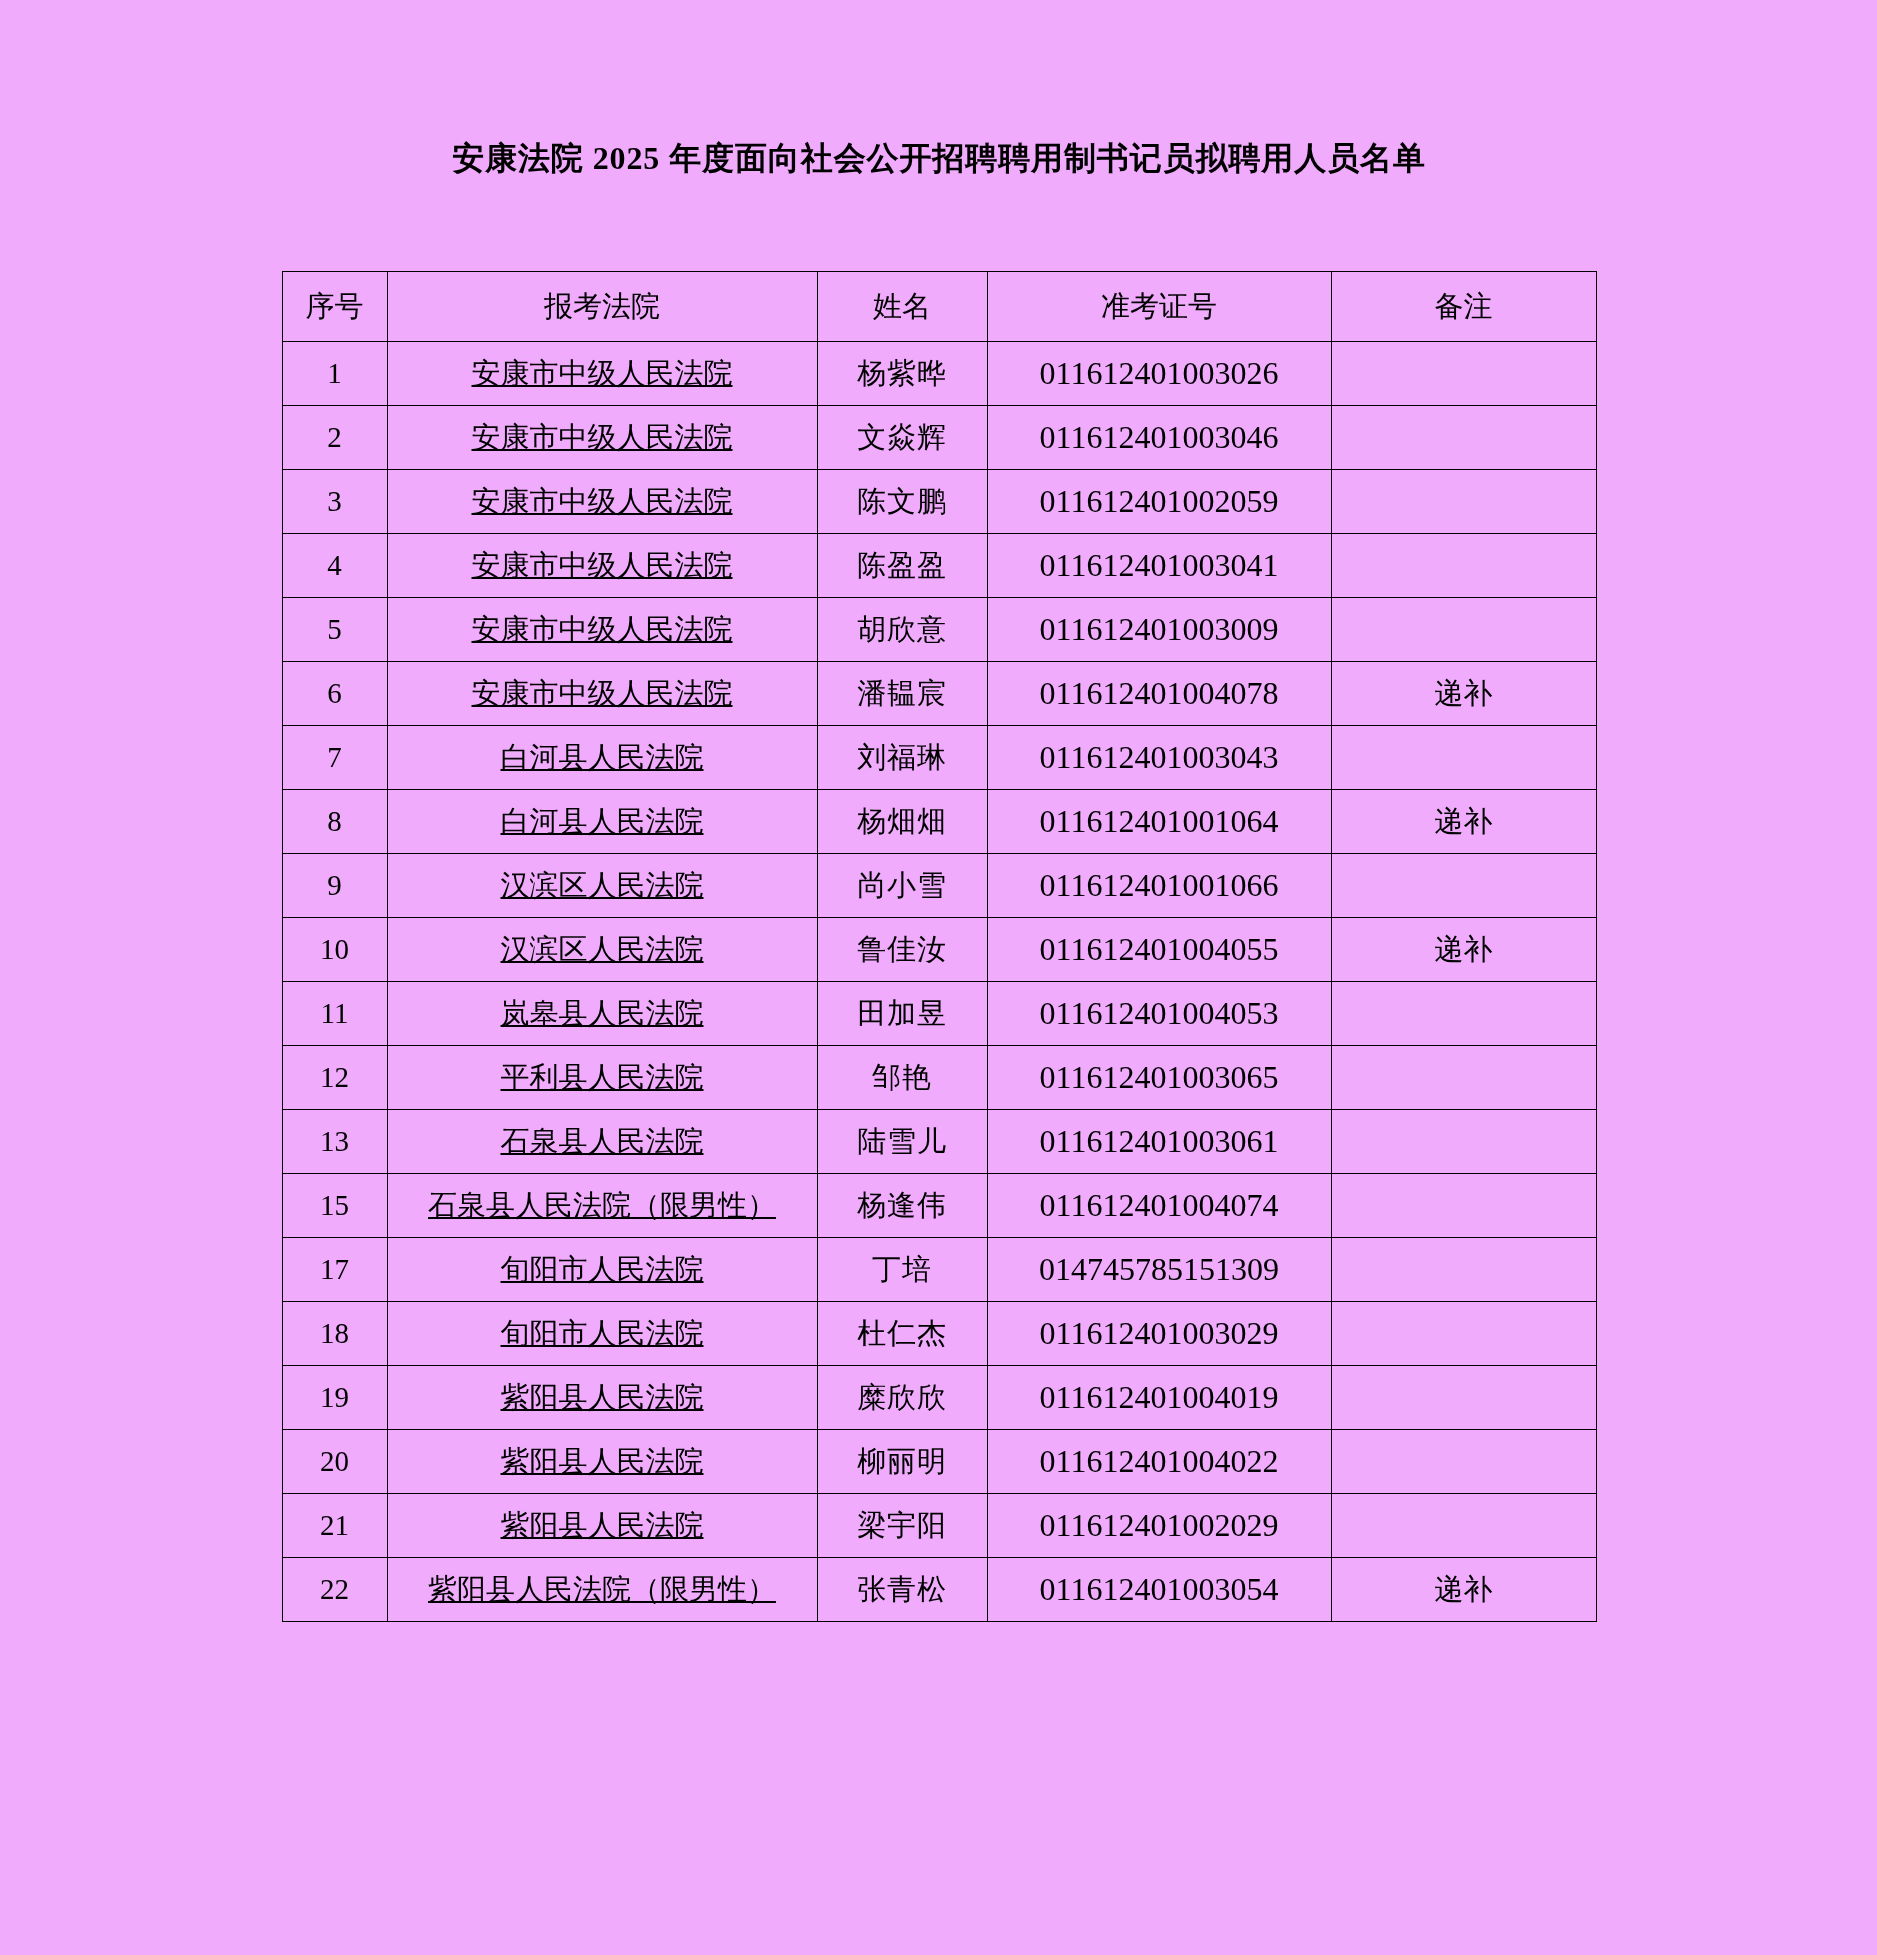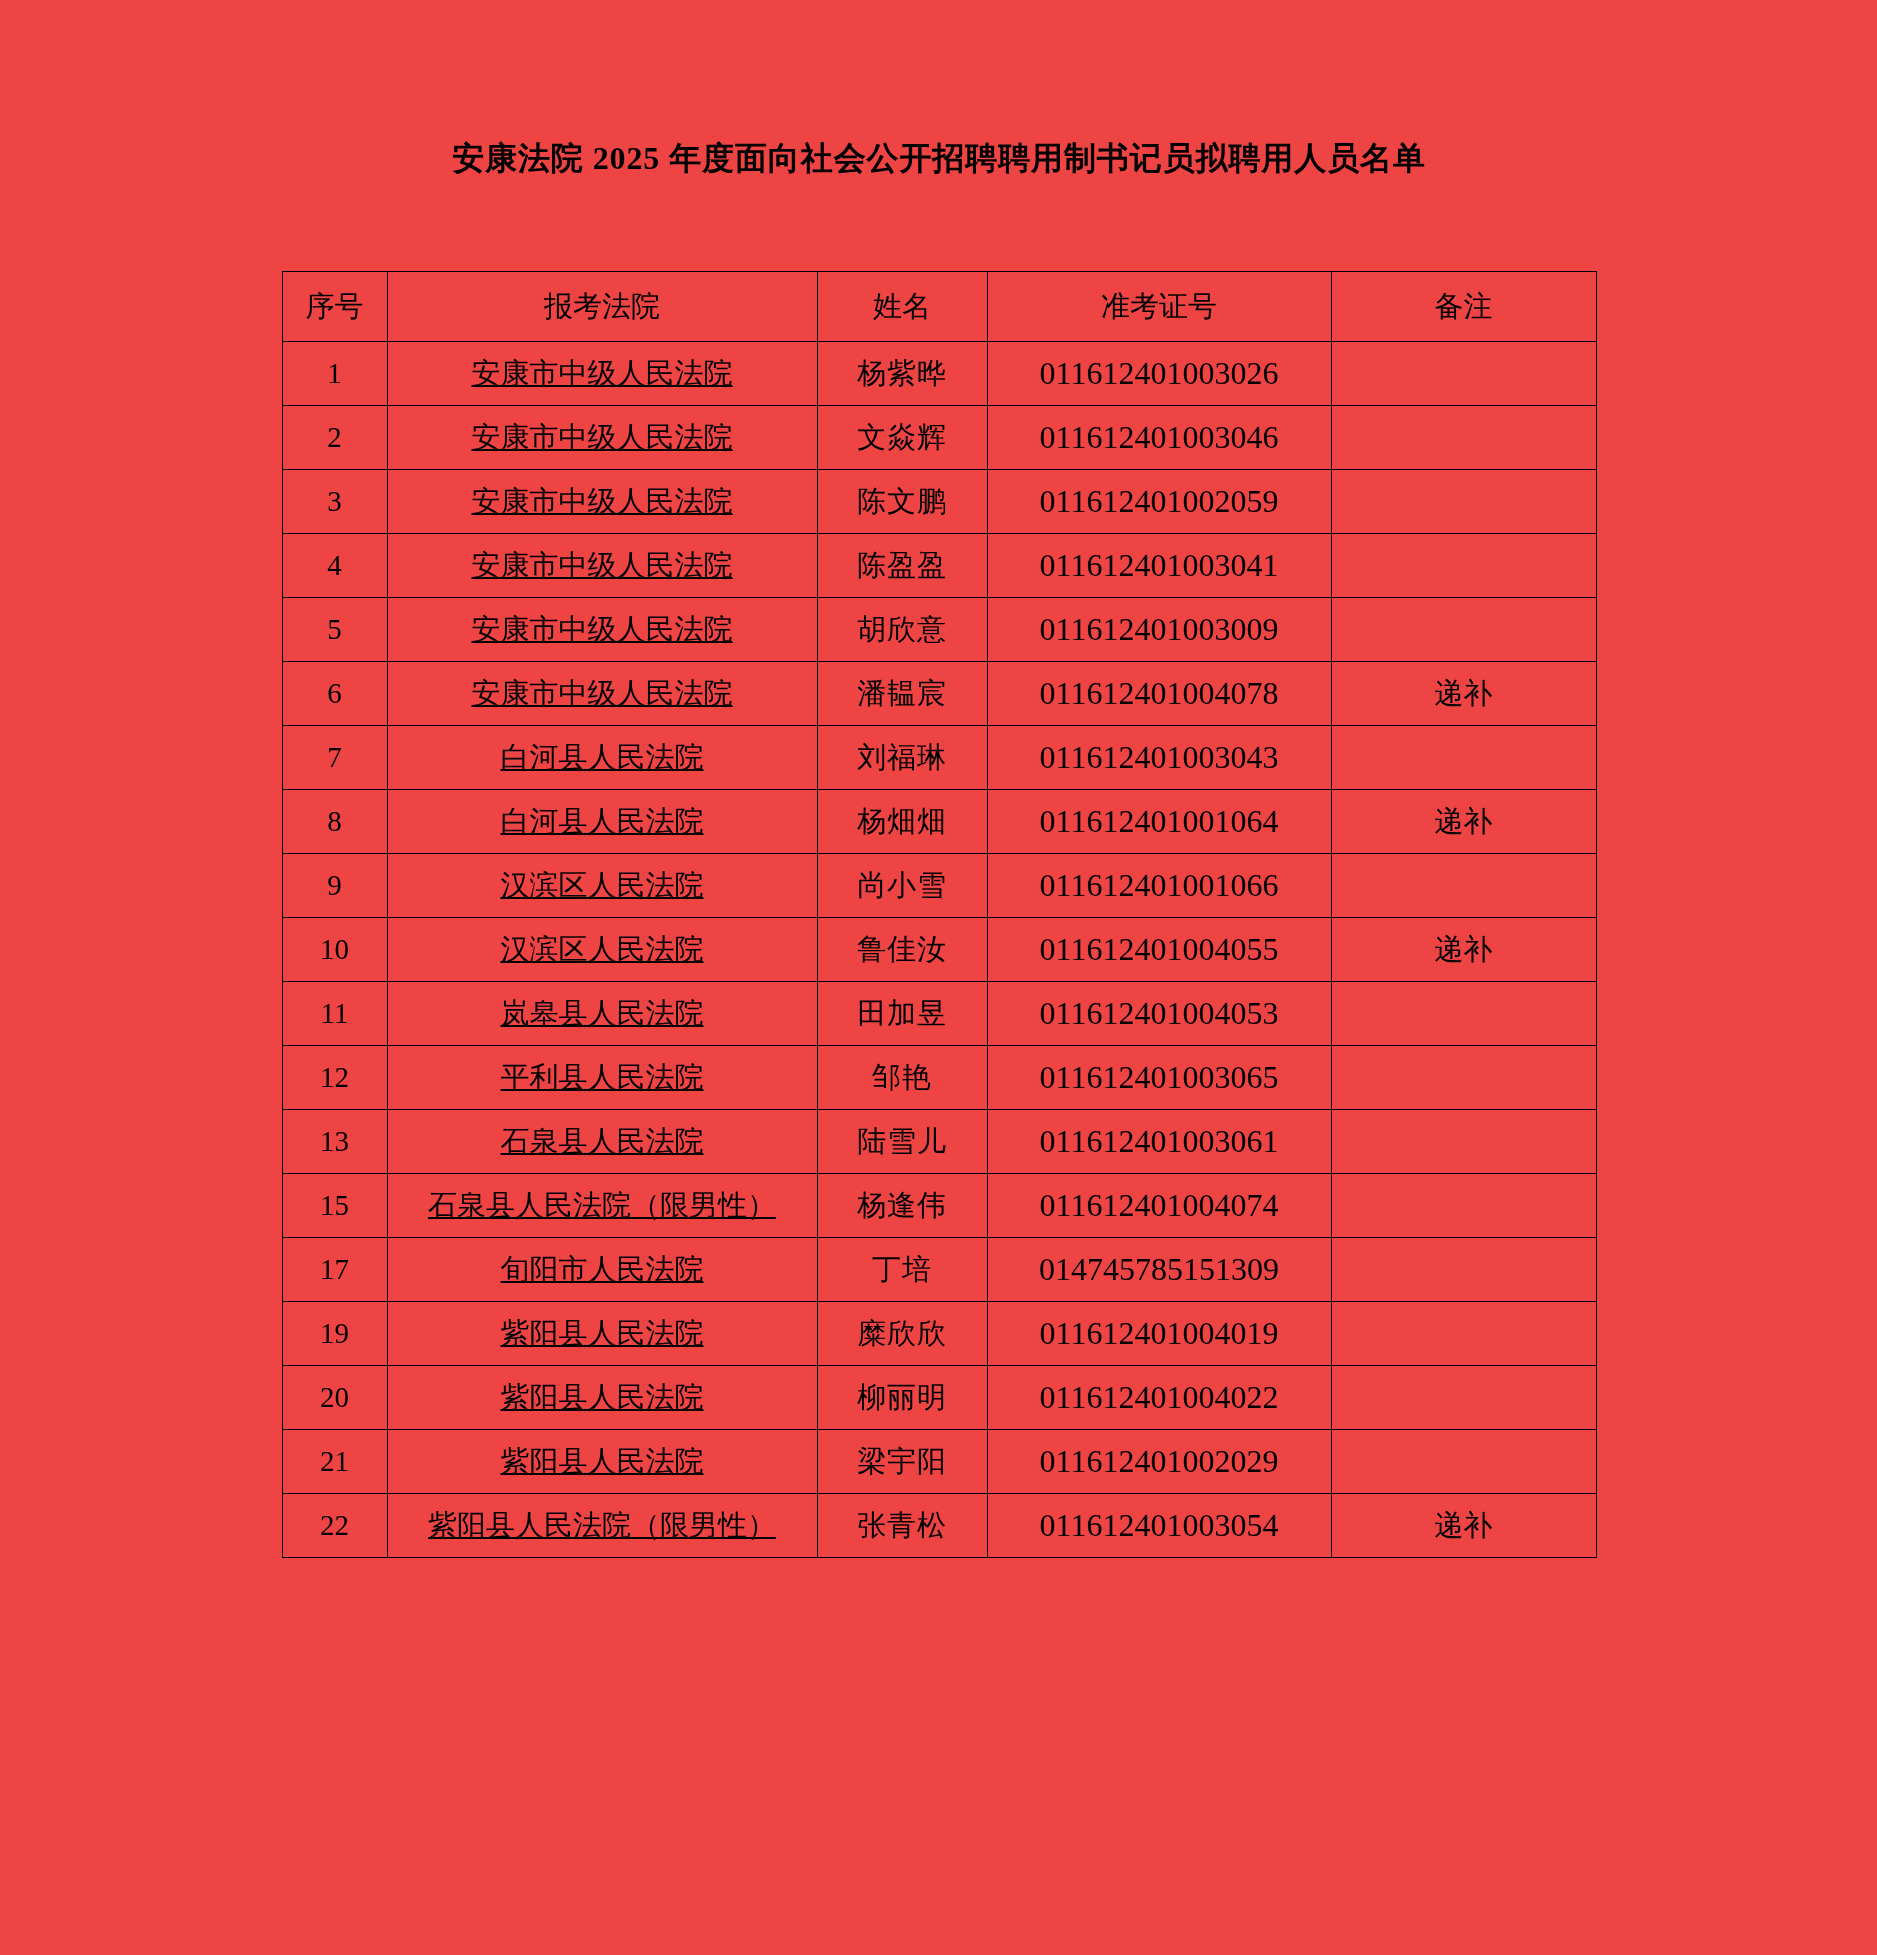--- a/index.html
+++ b/index.html
@@ -4,21 +4,21 @@
 <style>
   html, body {
     margin: 0;
     padding: 0;
     background: #ffffff;
   }
   .page {
     position: relative;
     width: 1878px;
     height: 1955px;
-    background: #ef4444;
+    background: #f0abfc;
     color: #000000;
     font-family: "Liberation Serif", "DejaVu Serif", serif;
     overflow: hidden;
   }
   .doc-title {
     margin: 0 auto;
     padding-top: 138px;
     width: 1420px;
     text-align: center;
     font-size: 32px;
@@ -183,20 +183,27 @@
           <td class="c-remark"></td>
         </tr>
         <tr>
           <td class="c-seq">17</td>
           <td class="c-court">旬阳市人民法院</td>
           <td class="c-name">丁培</td>
           <td class="c-ticket">014745785151309</td>
           <td class="c-remark"></td>
         </tr>
         <tr>
+          <td class="c-seq">18</td>
+          <td class="c-court">旬阳市人民法院</td>
+          <td class="c-name">杜仁杰</td>
+          <td class="c-ticket">011612401003029</td>
+          <td class="c-remark"></td>
+        </tr>
+        <tr>
           <td class="c-seq">19</td>
           <td class="c-court">紫阳县人民法院</td>
           <td class="c-name">糜欣欣</td>
           <td class="c-ticket">011612401004019</td>
           <td class="c-remark"></td>
         </tr>
         <tr>
           <td class="c-seq">20</td>
           <td class="c-court">紫阳县人民法院</td>
           <td class="c-name">柳丽明</td>

